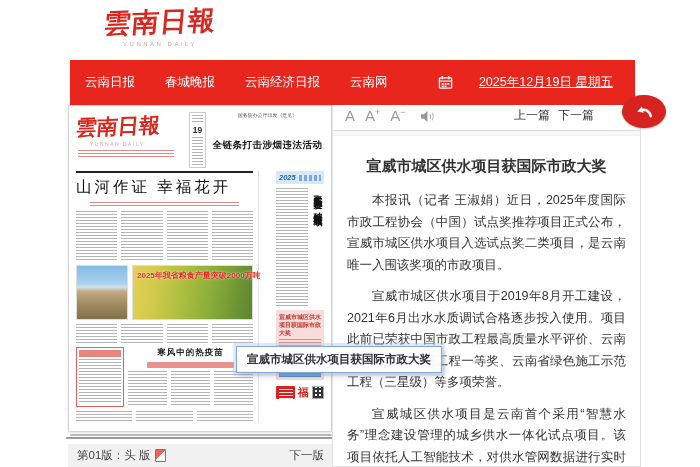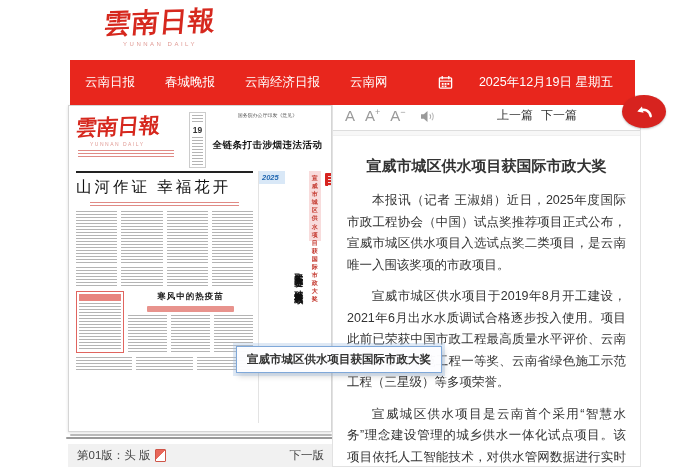--- a/index.html
+++ b/index.html
@@ -70,21 +70,21 @@
   .lower-row { display:flex; gap:4px; height:62px; }
   .red-box { width:48px; border:1px solid #e0655f; padding:2px; display:flex; flex-direction:column; gap:2px; }
   .red-box .hd { height:7px; background:#e8857f; }
   .red-box .bd { flex:1; }
   .lower-center { flex:1; display:flex; flex-direction:column; gap:3px; }
   .mid-headline { font-size:8.5px; font-weight:bold; color:#222; text-align:center; letter-spacing:1px; }
   .mid-redbar { height:6px; width:70%; margin:0 auto; background:#e8938d; border-radius:1px; }
   .lower-center .cols { flex:1; }
   .main-cols3 { height:13px; }
 
-  .sidebar { width:66px; display:flex; flex-direction:row; gap:4px; border-left:1px solid #e3e3e3; padding-left:0;text-align:right; }
+  .sidebar { width:66px; display:flex; flex-direction:column; gap:4px; border-left:1px solid #e3e3e3; padding-left:17px; }
   .blue-box { height:13px; background:#d9e8f7; display:flex; align-items:center; gap:3px; padding:0 3px; }
   .blue-box .y { font-size:7.5px; font-weight:bold; font-style:italic; color:#1f66b0; }
   .blue-box .r { flex:1; height:6px; background-image:repeating-linear-gradient(to right,#7fa8d9 0 3px,transparent 3px 5px); }
   .side-mid { display:flex; gap:3px; height:118px; }
   .side-mid .sim { flex:1; }
   .vert-headline { width:13px; writing-mode:vertical-rl; text-orientation:upright; font-size:9px; font-weight:bold;
                    color:#111; line-height:13px; letter-spacing:1px; }
   .pink-block { height:70px; background:#f8dcdc; padding:3px; display:flex; flex-direction:column; gap:2px; }
   .pink-headline { font-size:6px; font-weight:bold; color:#c43a30; line-height:1.35; }
   .pink-body { flex:1; background-image:repeating-linear-gradient(to bottom,#d8928c 0 1px,transparent 1px 3px); }
@@ -107,21 +107,21 @@
               background:linear-gradient(135deg,#e8675a 0 45%,#fff 45% 100%); }
 
   
   .panel { position:absolute; left:332px; top:100px; width:309px; height:367px; background:#fff;
            border:1px solid #e2e2e2; z-index:4; }
   .toolbar { height:30px; display:flex; align-items:center; padding:0 12px; border-bottom:1px solid #ddd; }
   .font-btns { display:flex; align-items:flex-start; gap:10px; color:#9a9a9a; font-size:15px; }
   .font-btn { cursor:pointer; line-height:1; }
   .font-btn sup { font-size:9px; }
   .spk { width:15px; height:13px; margin-left:4px; margin-top:2px; cursor:pointer; }
-  .prevnext { margin-left:auto; margin-right:51px; display:flex; gap:8px; font-size:12px; color:#333; }
+  .prevnext { margin-left:auto; margin-right:34px; display:flex; gap:8px; font-size:12px; color:#333; }
   .prevnext span { cursor:pointer; }
   .toolbar-strip { height:5px; background:#f7f7f7; border-bottom:1px solid #f0f0f0; }
   .badge { position:absolute; left:622px; top:95px; width:44px; height:33px; background:#d7231f;
            border-radius:50%; z-index:6; display:flex; align-items:center; justify-content:center;
            box-shadow:0 1px 2px rgba(0,0,0,.25); cursor:pointer; }
   .badge svg { width:20px; height:16px; }
 
   .article-title { margin:21px 12px 0; text-align:center; font-size:15px; font-weight:bold; color:#333; }
   .article-body { padding:4px 14px 0; }
   .article-body p { text-indent:2em; font-size:12.5px; line-height:1.72; color:#333;
@@ -152,21 +152,21 @@
         <rect x="1.5" y="3" width="13" height="11" rx="1" fill="none" stroke="#fff" stroke-width="1.4"></rect>
         <line x1="4.5" y1="1" x2="4.5" y2="4.5" stroke="#fff" stroke-width="1.4"></line>
         <line x1="11.5" y1="1" x2="11.5" y2="4.5" stroke="#fff" stroke-width="1.4"></line>
         <line x1="1.5" y1="6.5" x2="14.5" y2="6.5" stroke="#fff" stroke-width="1.2"></line>
         <rect x="4" y="8.5" width="2" height="2" fill="#fff"></rect>
         <rect x="7" y="8.5" width="2" height="2" fill="#fff"></rect>
         <rect x="10" y="8.5" width="2" height="2" fill="#fff"></rect>
         <rect x="4" y="11.3" width="2" height="1.6" fill="#fff"></rect>
         <rect x="7" y="11.3" width="2" height="1.6" fill="#fff"></rect>
       </svg>
-      <div class="nav-item" style="padding:0;">2025年12月19日 星期五</div>
+      <div class="nav-item" style="padding:0;text-decoration:underline;">2025年12月19日 星期五</div>
     </div>
   </div>
 
   <div class="sheet sheet1"></div>
   <div class="sheet sheet2"></div>
   <div class="sheet sheet3"></div>
 
   <div class="paper">
     <div class="mast-row">
       <div class="mast-logo">
@@ -194,20 +194,26 @@
     <div class="body-row">
       <div class="main-col">
         <div class="rule"></div>
         <div class="big-headline">山河作证 幸福花开</div>
         <div class="sub-line txr"></div>
         <div class="cols main-cols1">
           <div class="tx"></div>
           <div class="tx"></div>
           <div class="tx"></div>
           <div class="tx"></div>
+        </div>
+        <div class="photos-row">
+          <div class="photo-rock"></div>
+          <div class="photo-field">
+            <div class="photo-headline">2025年我省粮食产量突破2000万吨</div>
+          </div>
         </div>
         <div class="cols main-cols2">
           <div class="tx"></div>
           <div class="tx"></div>
           <div class="tx"></div>
           <div class="tx"></div>
         </div>
         <div class="lower-row">
           <div class="red-box">
             <div class="hd"></div>

